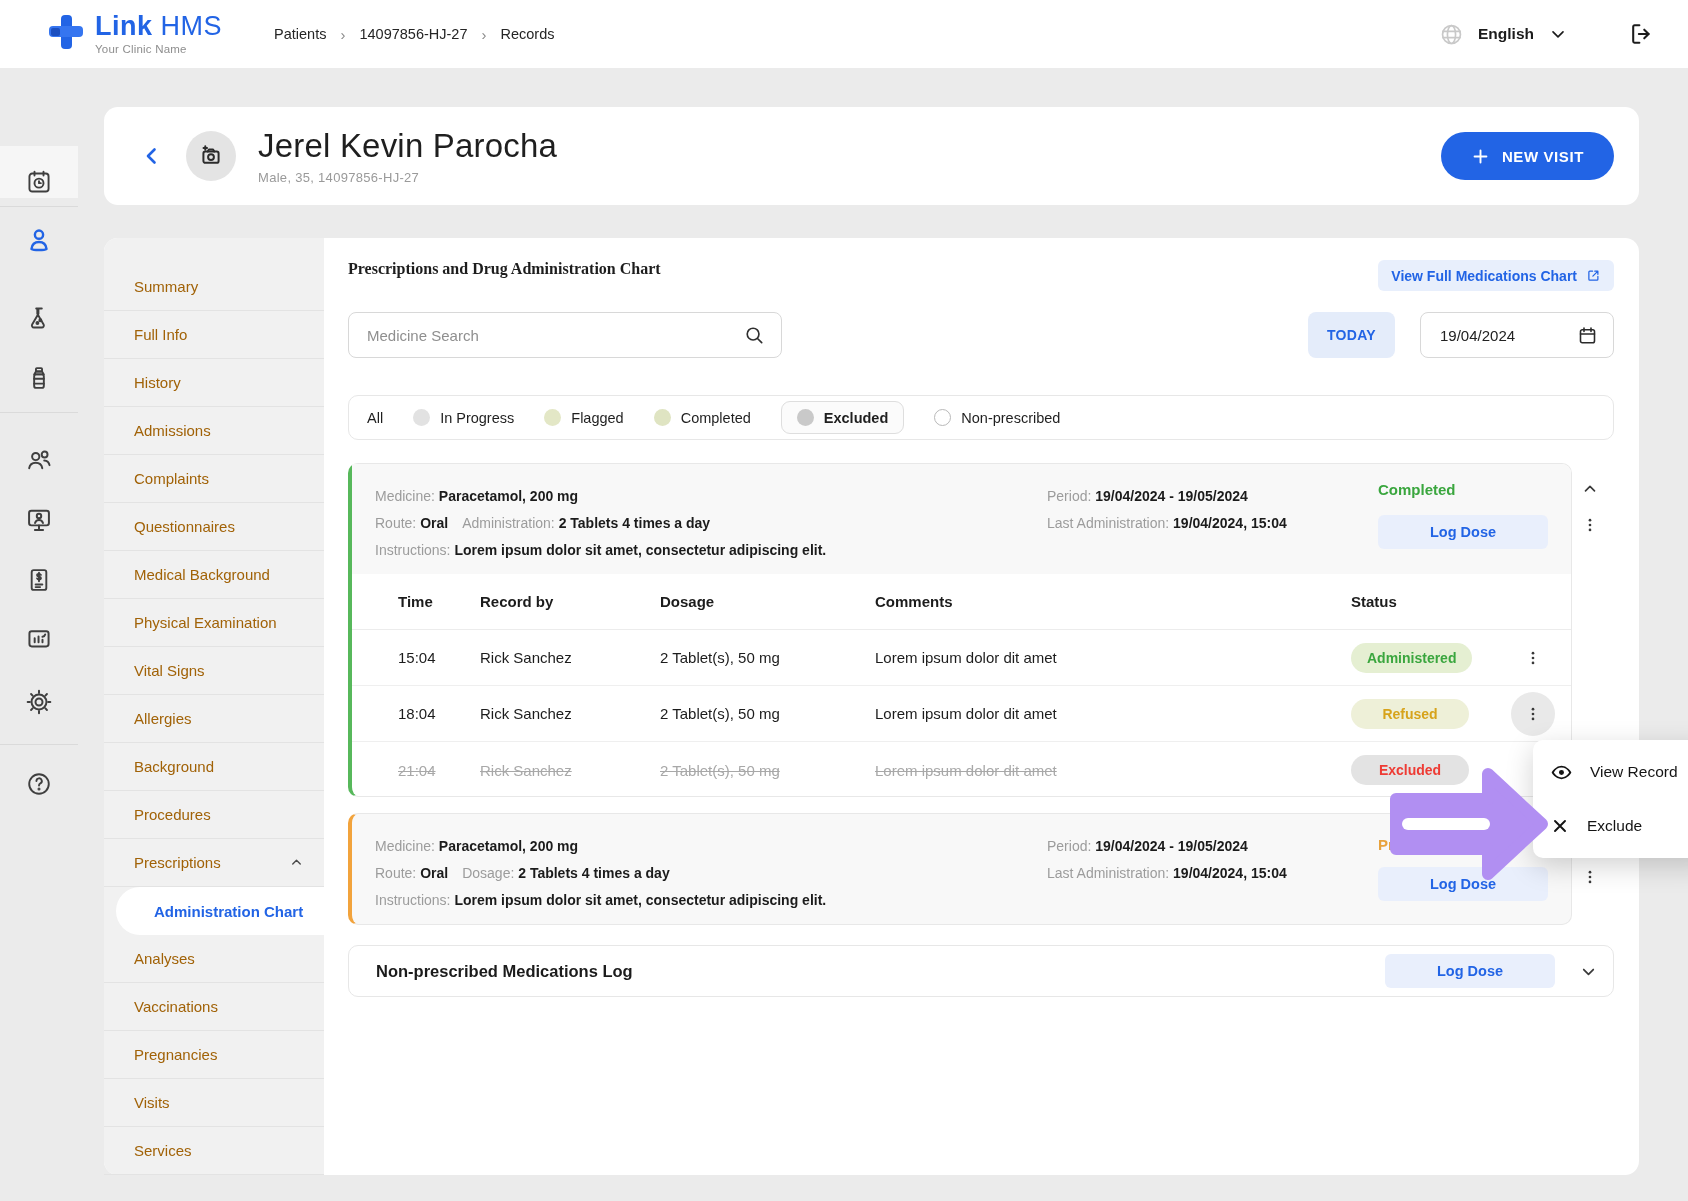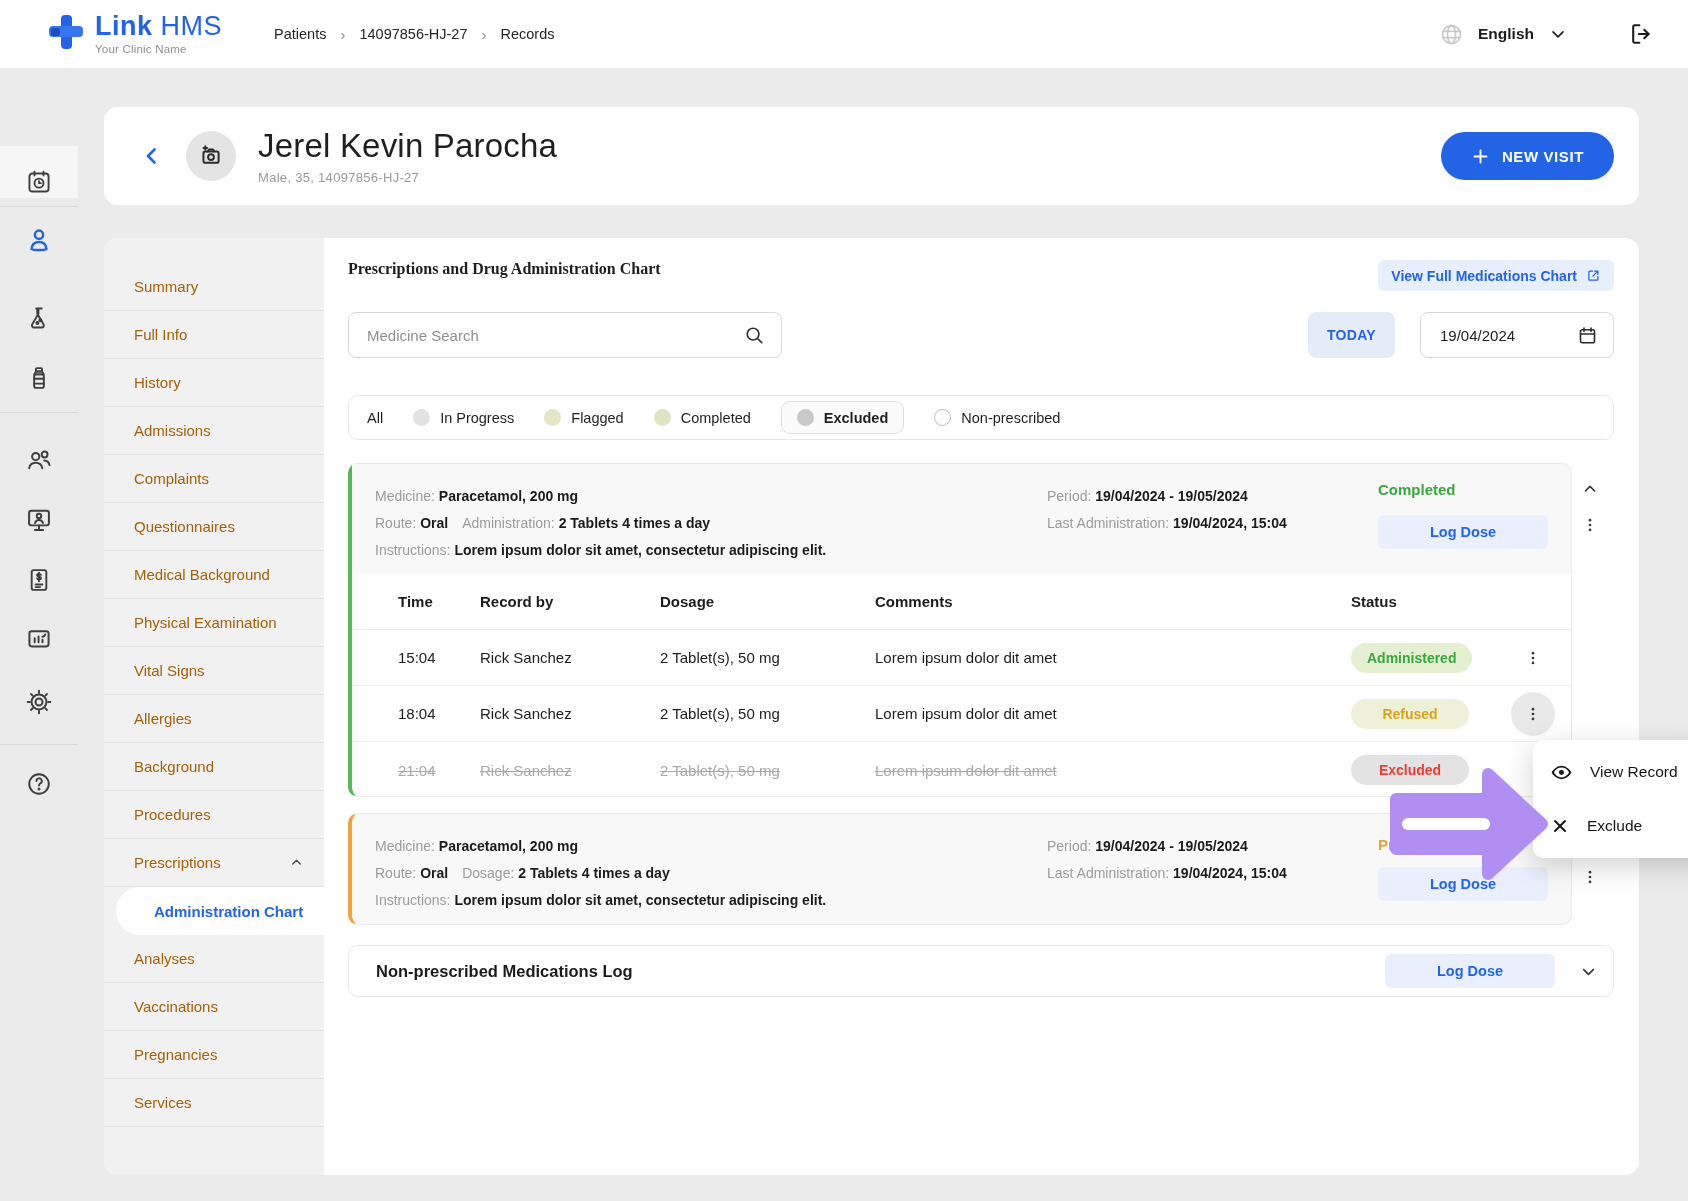--- a/index.html
+++ b/index.html
@@ -321,20 +321,23 @@
         <span>Administration Chart</span>
       </div>
     <div class="pnav-item">
         <span>Analyses</span>
       </div>
     <div class="pnav-item">
         <span>Vaccinations</span>
       </div>
     <div class="pnav-item">
         <span>Pregnancies</span>
+      </div>
+    <div class="pnav-item">
+        <span>Visits</span>
       </div>
     <div class="pnav-item">
         <span>Services</span>
       </div>
   </nav>
 
   <div class="content">
 
     <h1 class="c-title">Prescriptions and Drug Administration Chart</h1>
 

